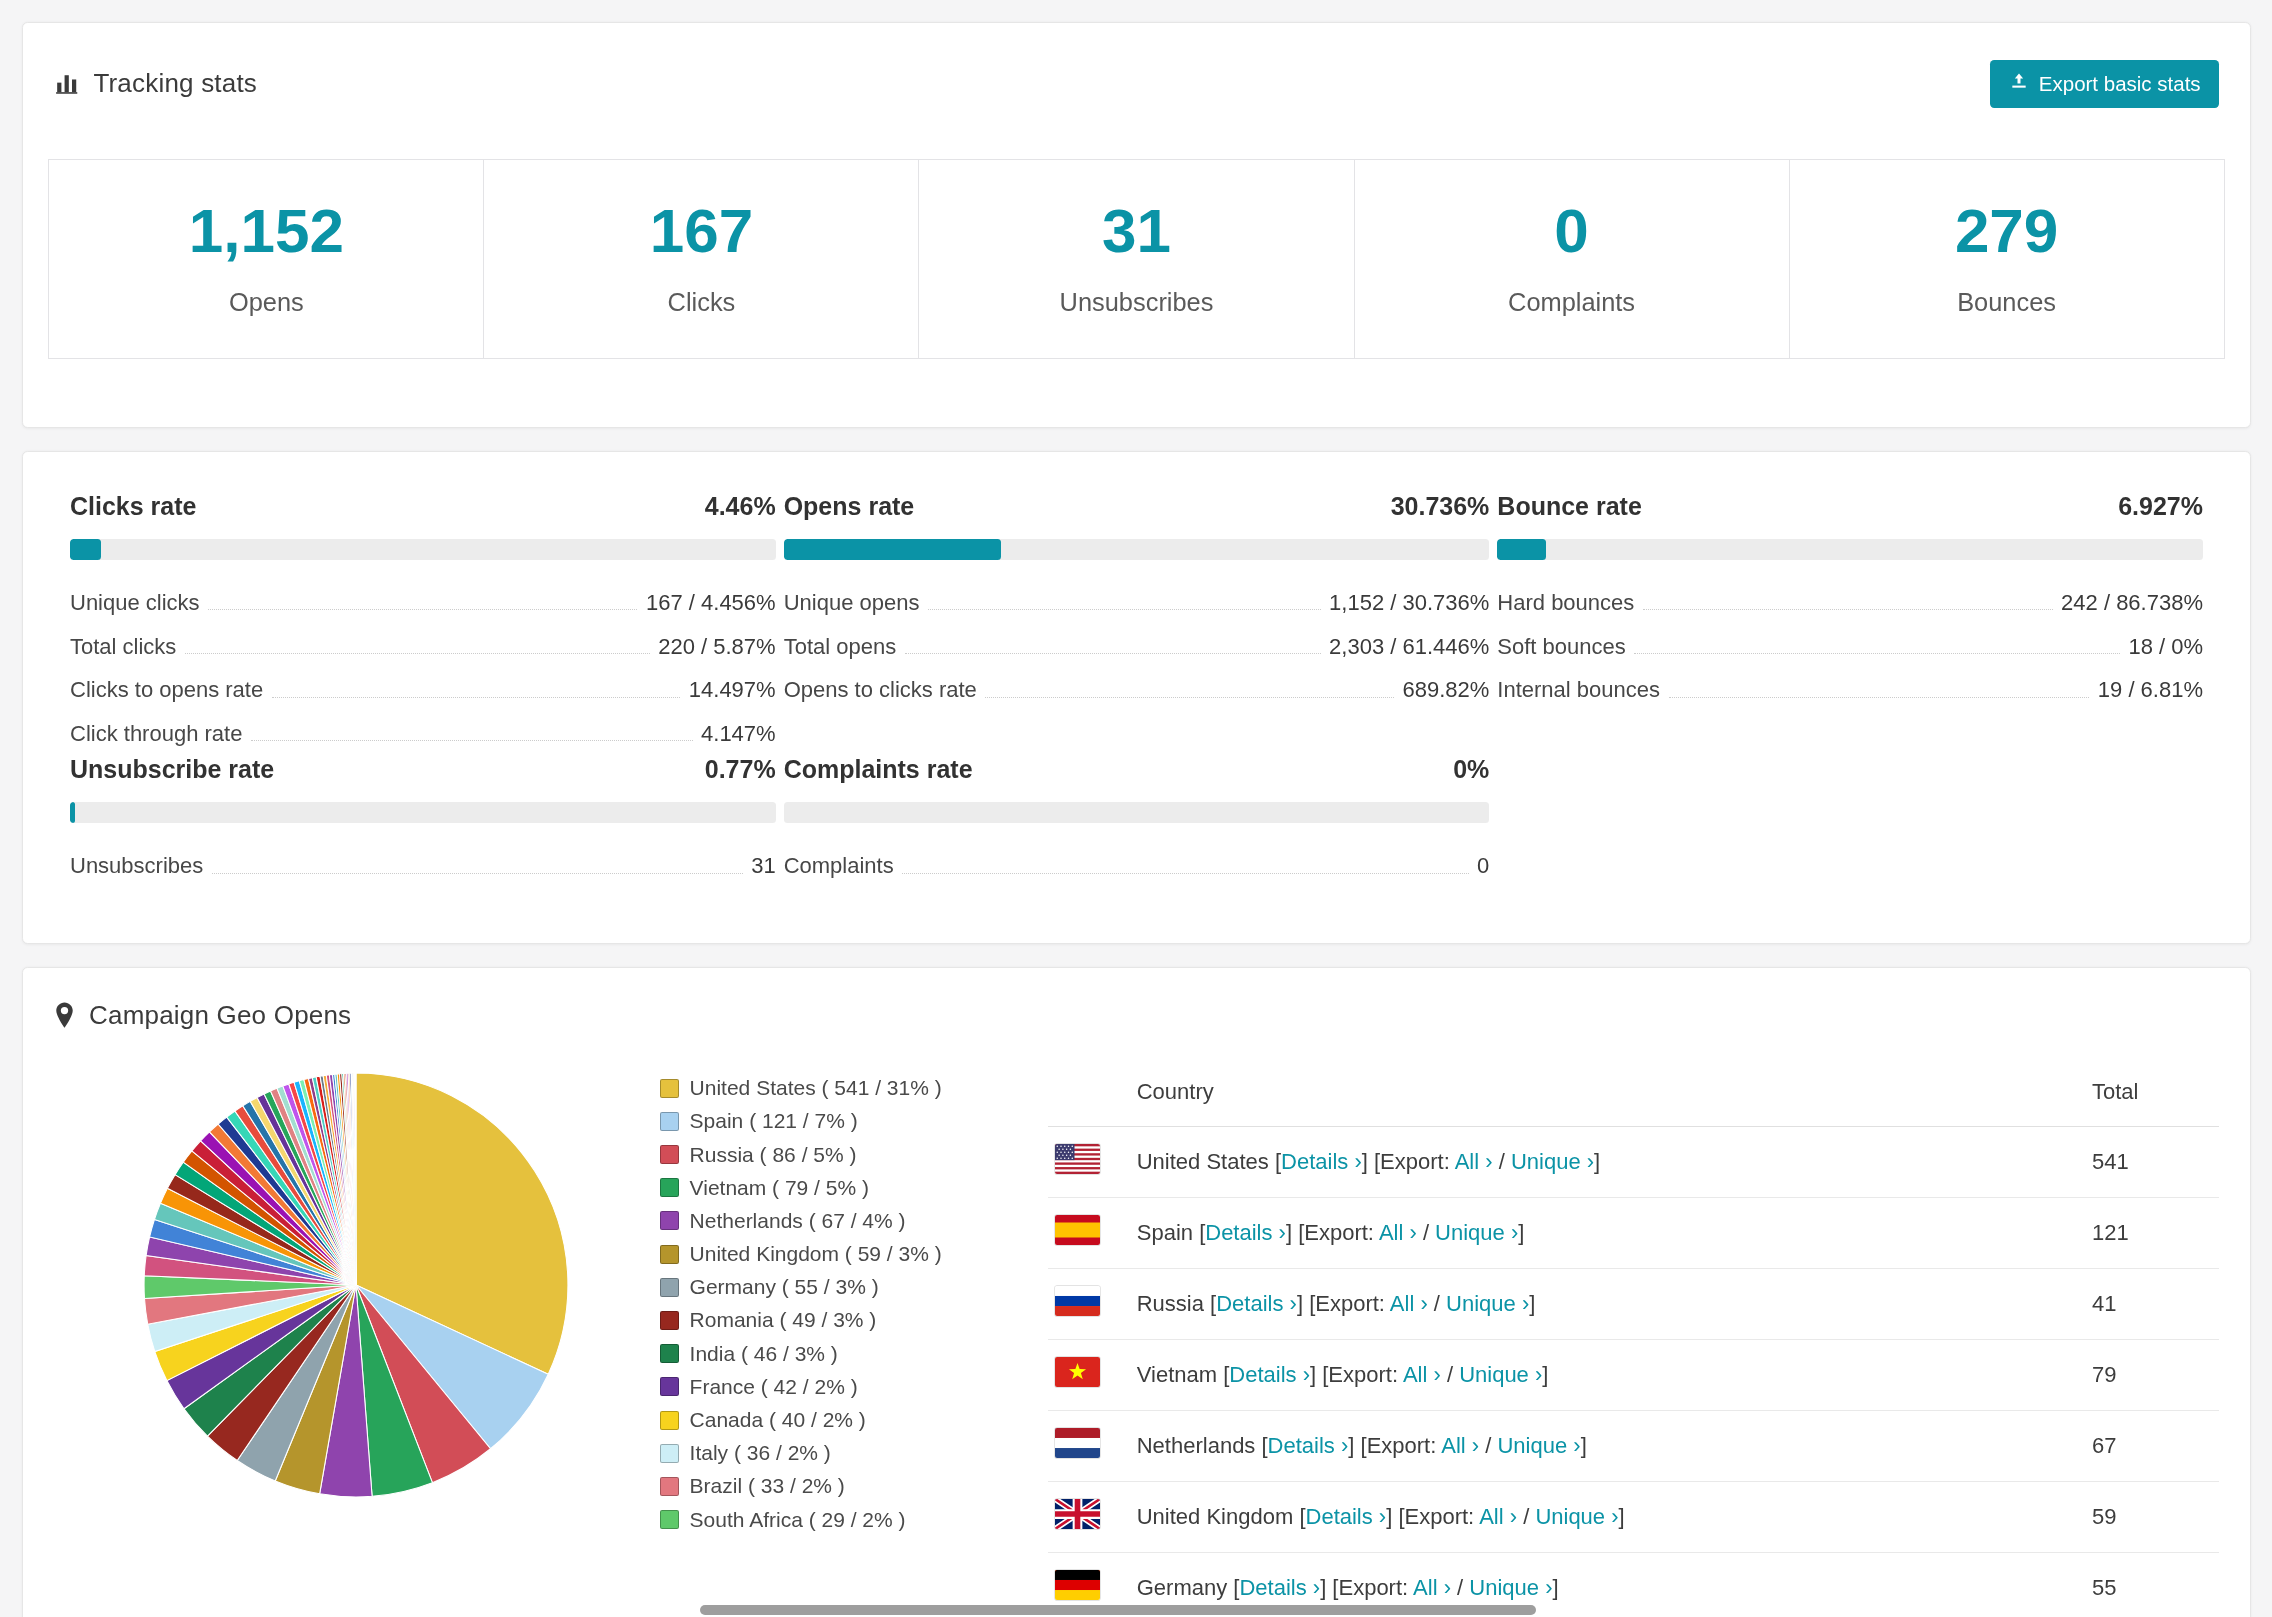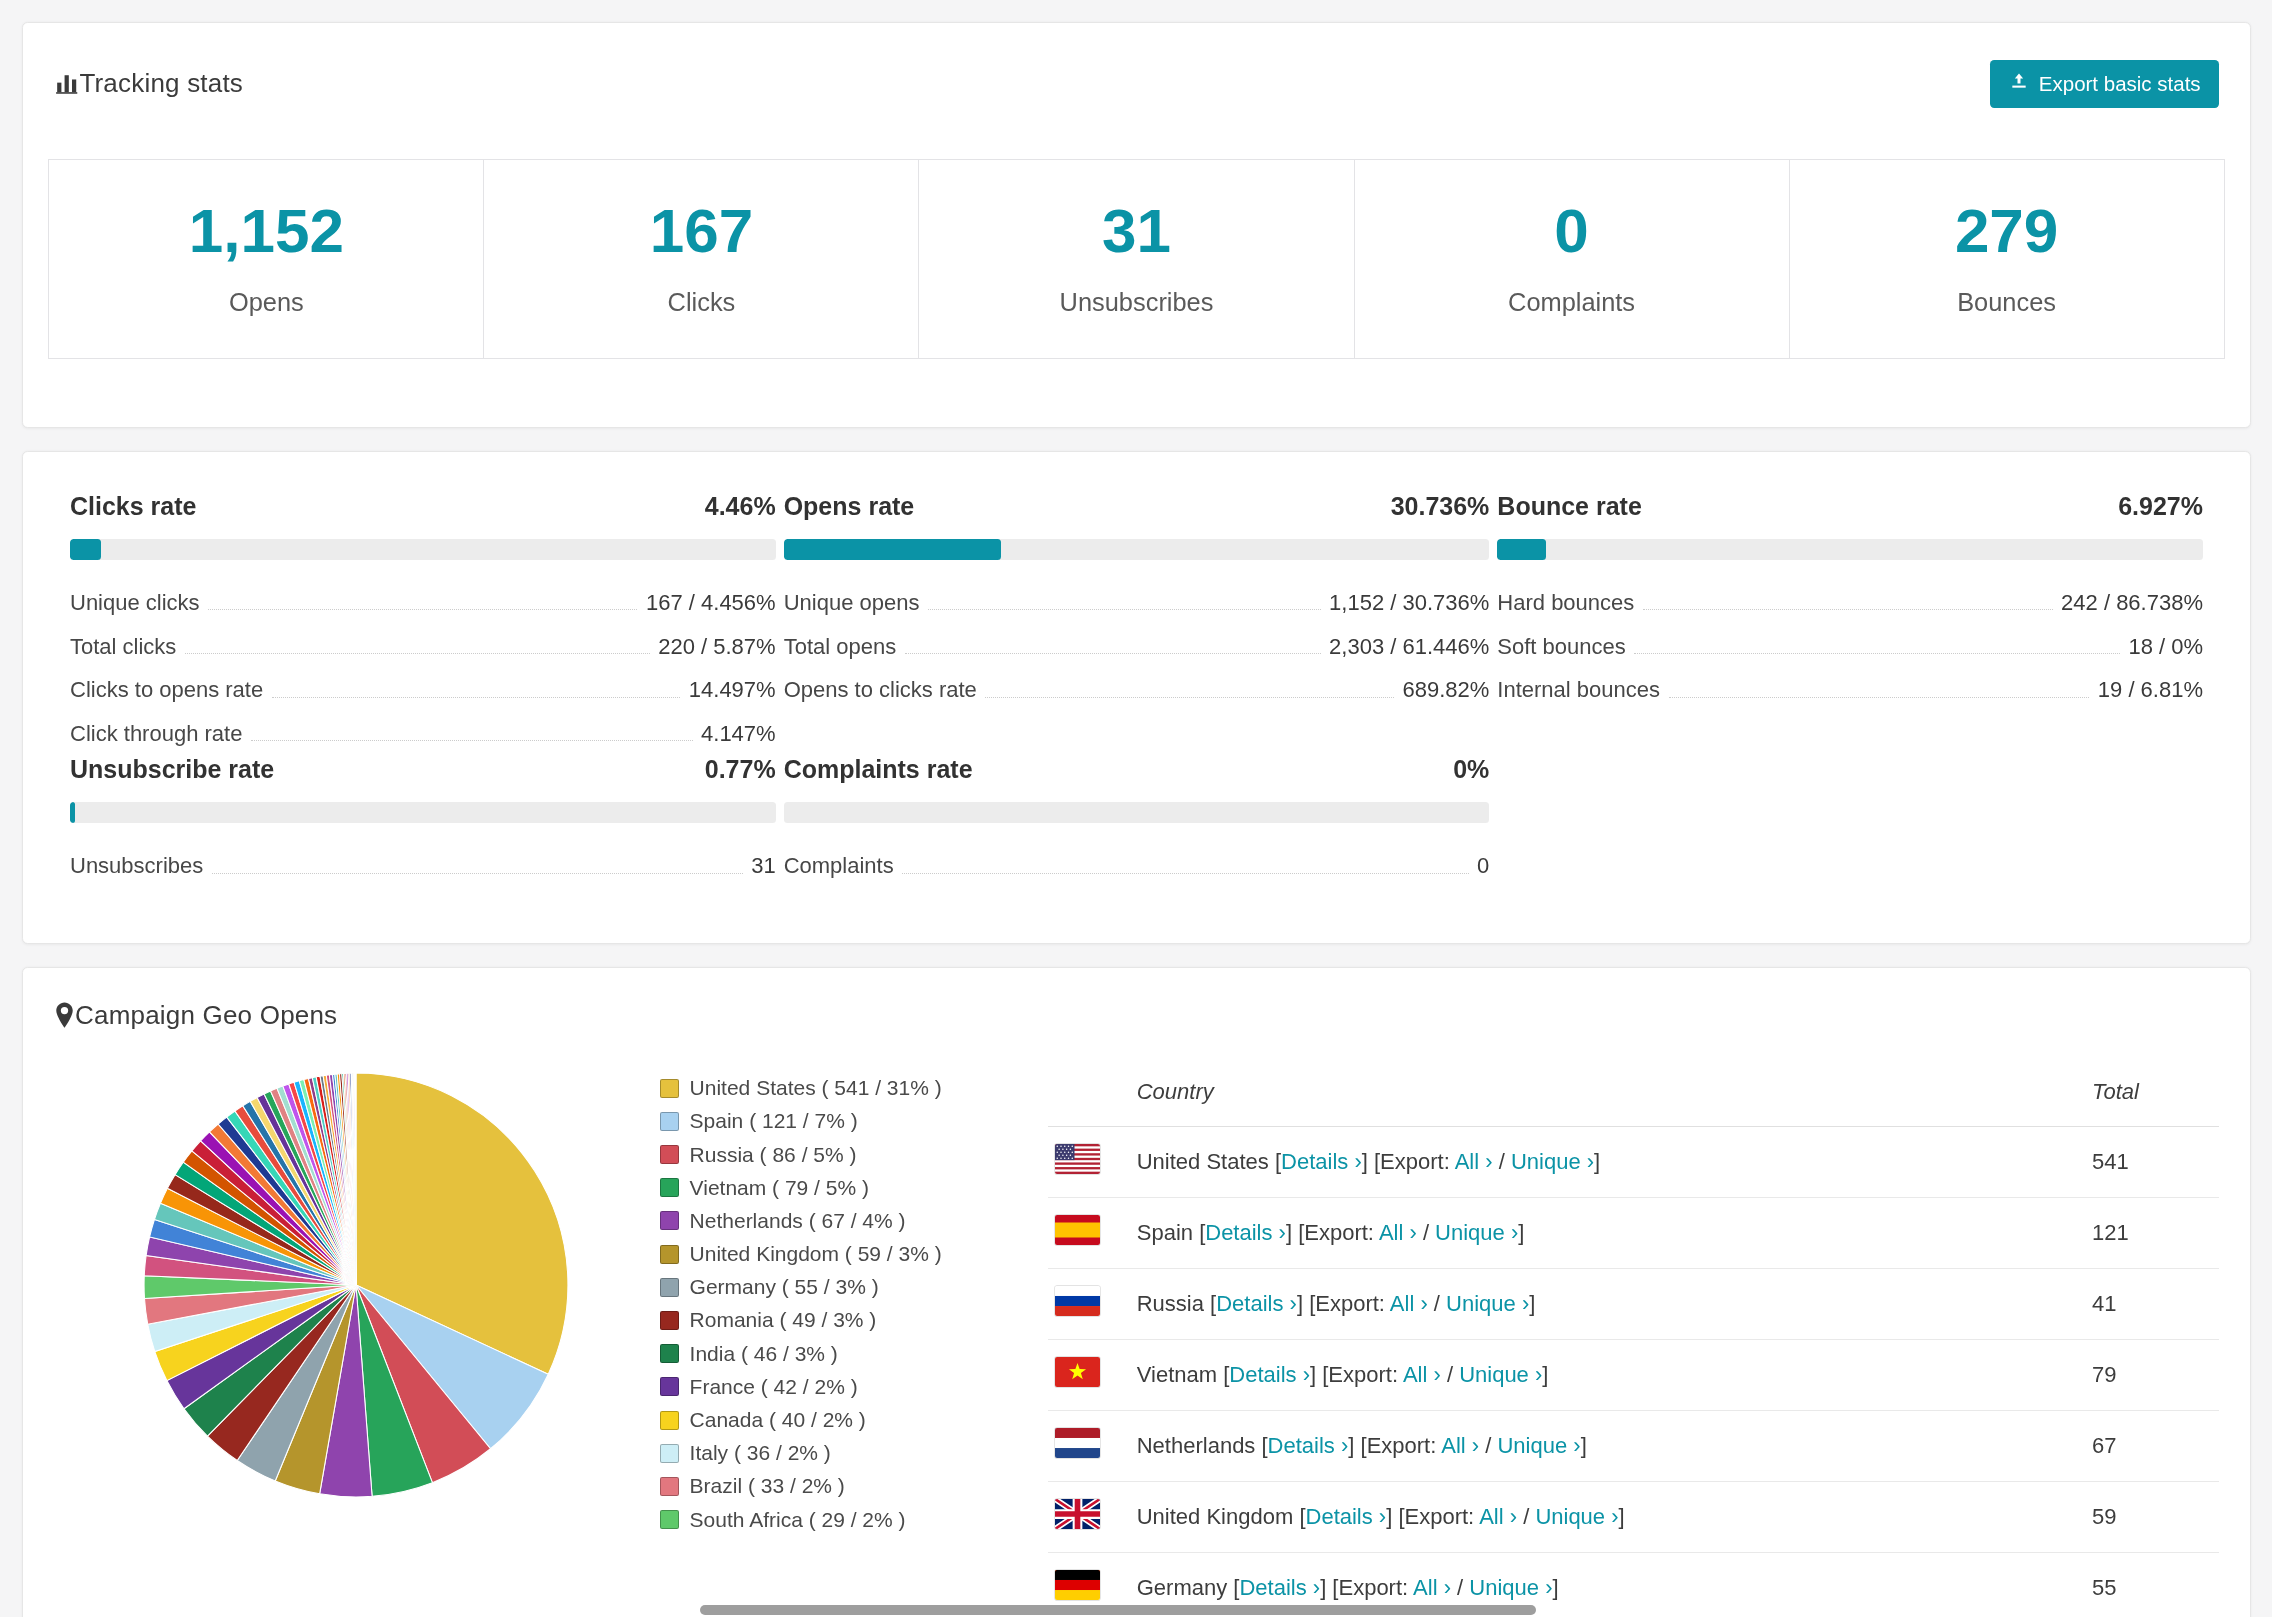--- a/index.html
+++ b/index.html
@@ -17,21 +17,21 @@
     background: #fff;
     border: 0.7px solid #e6e6e6;
     border-radius: 5.6px;
     box-shadow: 0 0.7px 2.8px rgba(0,0,0,.05);
   }
   
   .card-header {
     display: flex; justify-content: space-between; align-items: center;
     padding: 37px 31px 0;
   }
-  .header-left { display: flex; align-items: center; }
+  .header-left { display: flex; align-items: center; gap: 14px; }
   .htitle { font-size: 26px; color: #3b3b3b; font-weight: 500; letter-spacing: 0.2px; }
   .hicon svg { display: block; }
   .export-btn {
     display: flex; align-items: center; gap: 10px;
     background: var(--accent); color: #fff; border: none;
     font-family: inherit; font-size: 20.5px; font-weight: 500;
     padding: 11.3px 18.4px; border-radius: 4.2px; cursor: pointer;
   }
   
   .stats-row { display: flex; margin-top: 51px; padding: 0 25.4px 68px; }
@@ -71,21 +71,21 @@
   .legend { margin-left: 85px; flex: none; padding-top: 10px; }
   .legend-item { display: flex; align-items: center; margin-bottom: 9.2px; font-size: 21px; color: #4a4a4a; }
   .legend-swatch {
     width: 17px; height: 17px; border-radius: 2.1px; margin-right: 10.6px;
     border: 0.7px solid rgba(0,0,0,.28); flex: none;
   }
   .geo-table-wrap { flex: 1; margin-left: 106px; }
   .geo-table { width: 100%; border-collapse: collapse; font-size: 22px; color: #3d3d3d; }
   .geo-table th {
     text-align: left; font-weight: 500; color: #3e3e3e;
-    padding: 12.7px 7px 21px; border-bottom: 0.7px solid #e0e0e0; font-style: italic;
+    padding: 12.7px 7px 21px; border-bottom: 0.7px solid #e0e0e0;
   }
   .geo-table td { padding: 17px 7px; border-bottom: 0.7px solid #e9e9e9; vertical-align: middle; margin-left: 28px; }
   th.flag-col { width: 68px; }
   th.total-col, td.total-cell { width: 120px; }
   .flag { display: inline-block; }
   .flag svg { width: 45px; height: 30px; display: block; border-radius: 2.1px; box-shadow: 0 0 0 0.7px rgba(0,0,0,.15); }
   .link { color: var(--accent); cursor: pointer; }
   .lit { color: #3d3d3d; }
   .country-name { color: #3d3d3d; }
   

